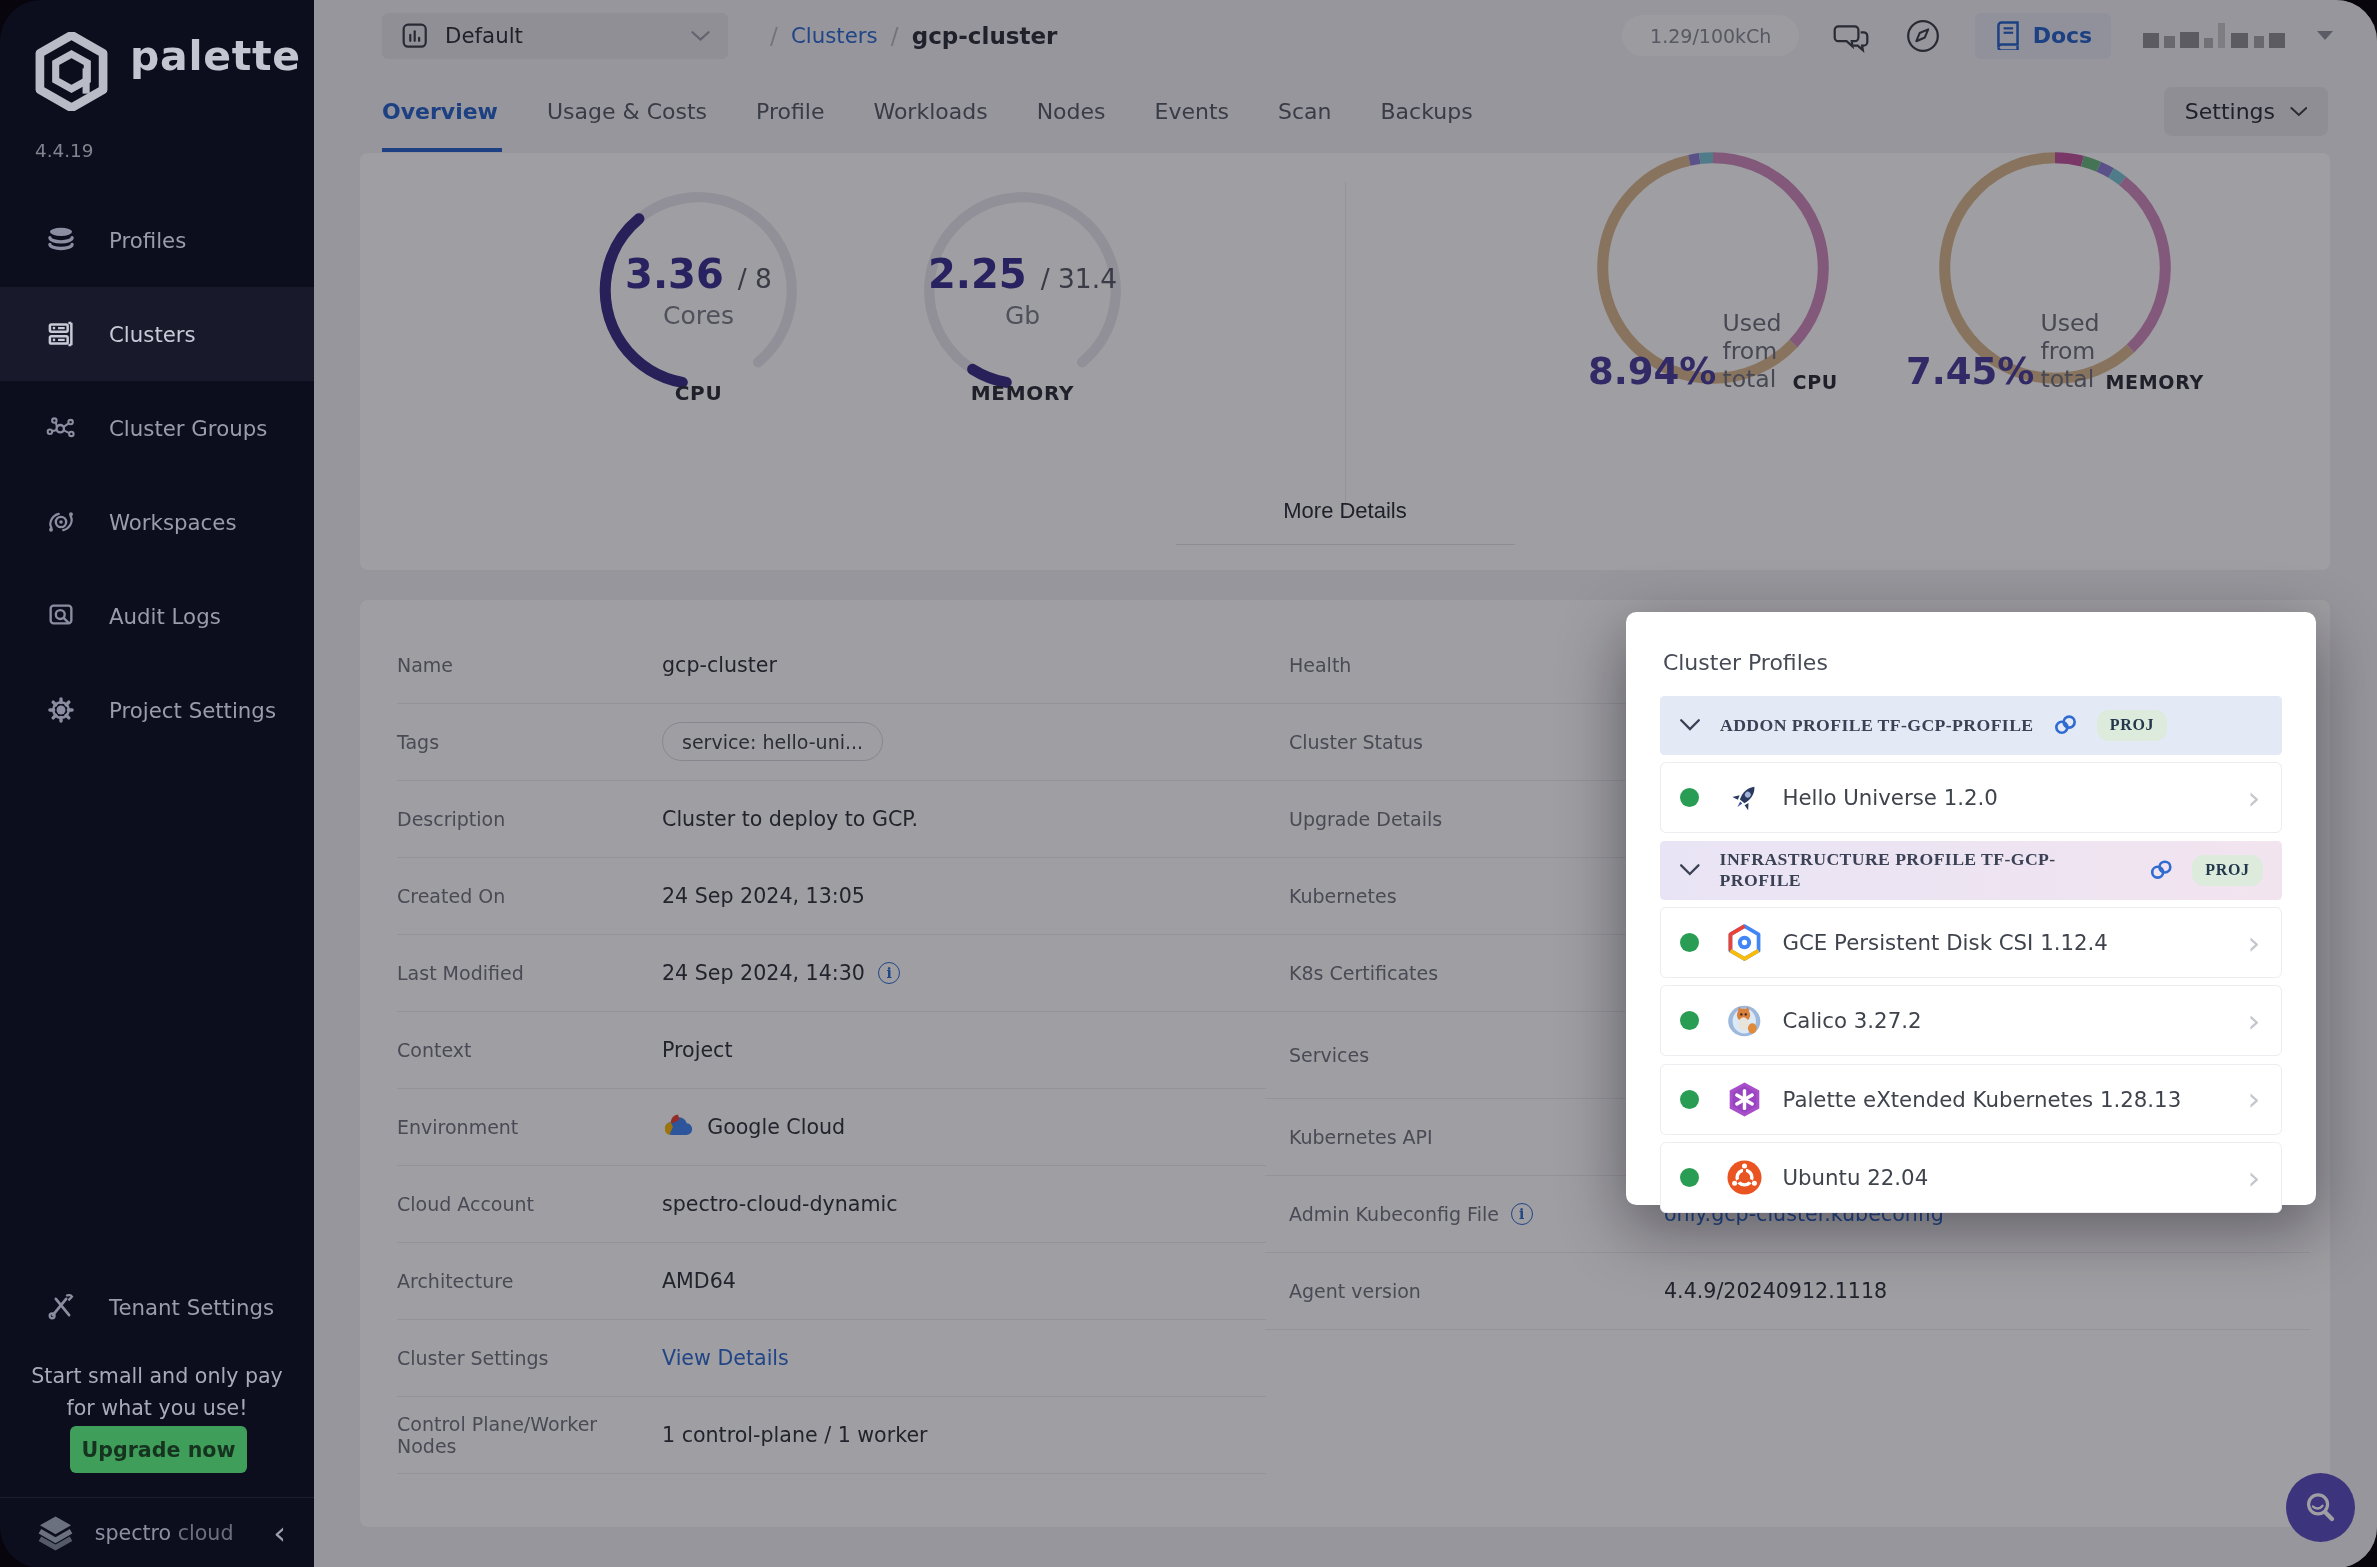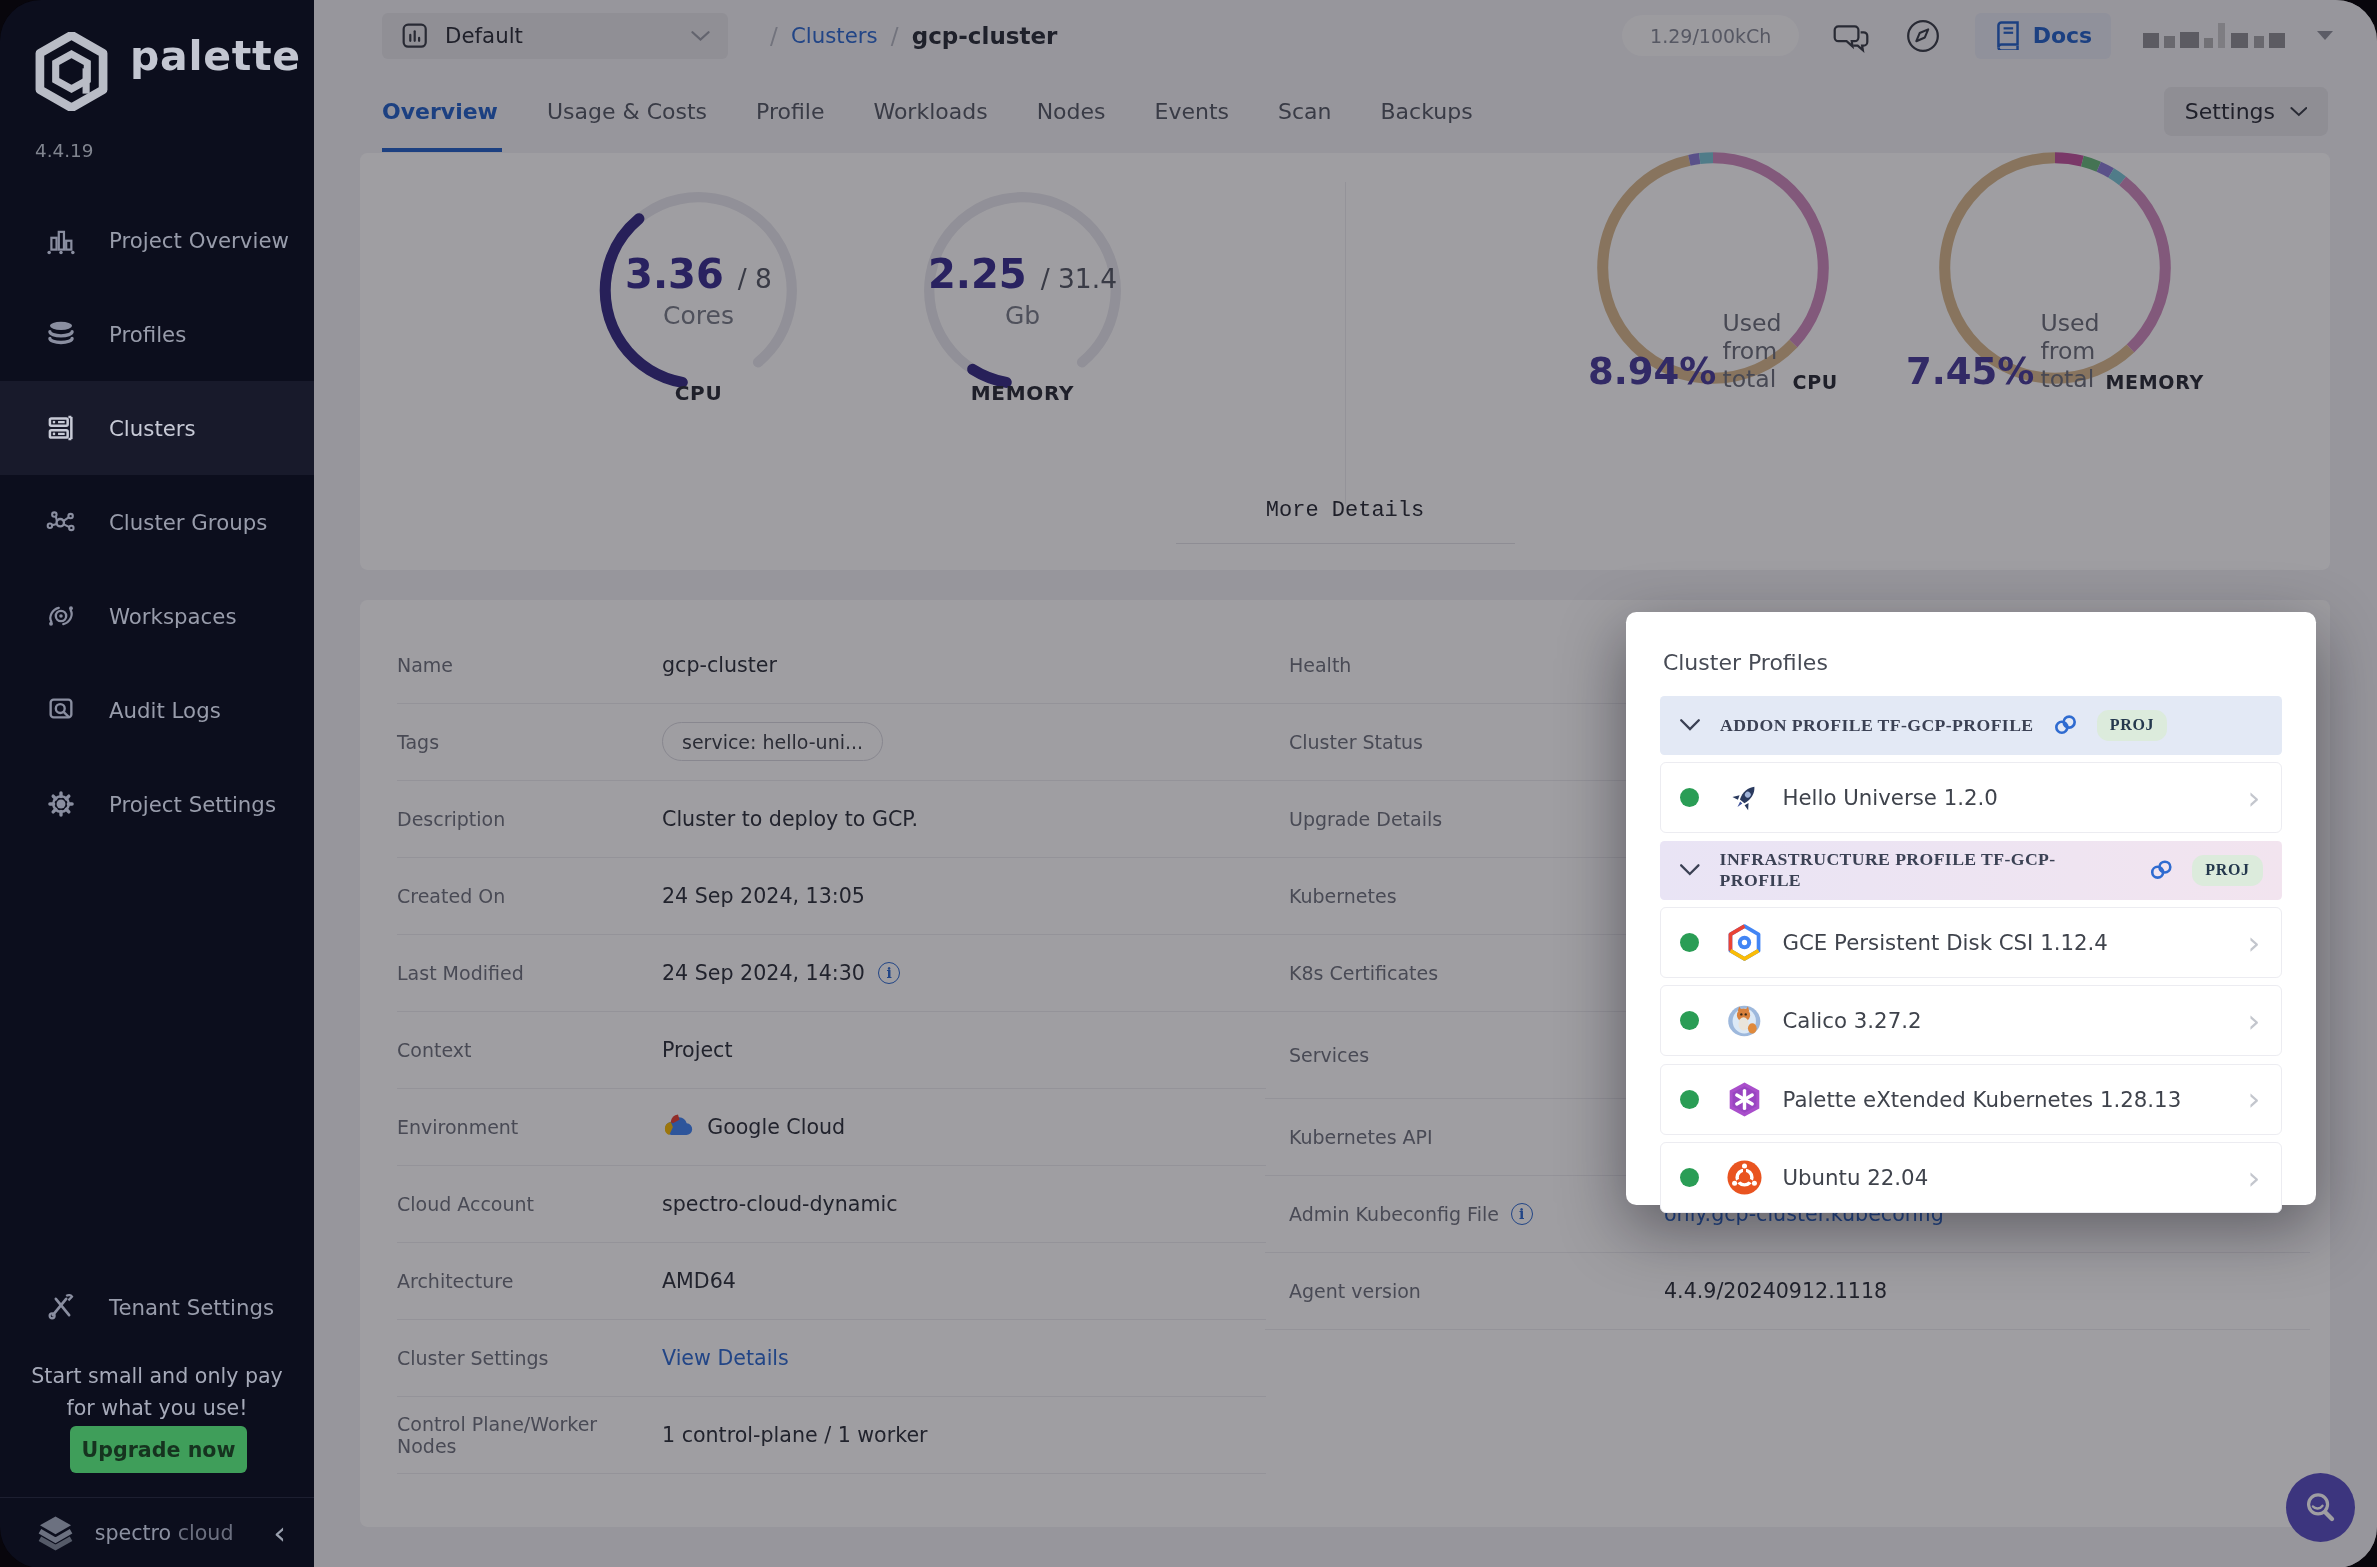--- a/index.html
+++ b/index.html
@@ -64,21 +64,21 @@
   .gnum .gtot{font-size:26.5px;font-weight:400;color:#565a66;}
   .gunit{font-size:25px;color:#7b7f8a;}
   .glabel{position:absolute;left:0;right:0;text-align:center;font-size:20px;font-weight:700;letter-spacing:0.7px;color:#2b2e38;}
   .donut{position:absolute;width:250px;height:250px;}
   .donut svg{position:absolute;left:0;top:0;}
   .donut .dtxt{position:absolute;inset:0;display:flex;flex-direction:row;align-items:flex-end;justify-content:center;gap:6px;}
   .dpct{font-size:37px;font-weight:600;color:#4a3f9b;}
   .dcap{font-size:23.6px;color:#6d717c;}
   .dlabel{font-size:19px;font-weight:700;letter-spacing:0.7px;color:#2b2e38;margin-top:7.4px;}
   .more-details{position:absolute;left:0;right:0;top:344px;text-align:center;}
-  .more-details .md-btn{font-size:22px;color:#2b2e38;background:none;border:none;font-family:Liberation Mono, monospace;cursor:pointer;}
+  .more-details .md-btn{font-size:22px;color:#2b2e38;background:none;border:none;font-family:Liberation Sans, sans-serif;cursor:pointer;}
   .more-details .md-line{margin:19px auto 0;width:339px;height:0.7px;background:#e3e3e8;}
   .card2{left:46px;top:600px;width:1970px;height:927px;}
   .col{position:absolute;top:26.5px;}
   .col-left{left:37px;width:869px;}
   .col-right{left:905px;width:1045px;}
   .row{display:flex;align-items:center;height:77px;border-bottom:0.7px solid #ededf1;}
   .row:last-child{border-bottom:0.7px solid #ededf1;}
   .row .lbl{flex:0 0 265px;font-size:19px;color:#70747f;display:flex;align-items:center;gap:11.8px;}
   .col-right .row .lbl{flex:0 0 375px;margin-left:24px;}
   .row .val{font-size:20.6px;color:#2e323c;display:flex;align-items:center;gap:13.2px;}
@@ -125,33 +125,20 @@
         <rect x="64" y="46" width="9" height="32" fill="#b9bcc6"></rect>
       </svg>
       <span class="brand-name">palette</span>
     </div>
     <div class="version">4.4.19</div>
 
     <nav class="nav">
       <div class="nav-item">
         <span class="nav-icon">
           <svg width="34" height="34" viewBox="0 0 46 46">
-              <rect x="10" y="20" width="7" height="16" fill="none" stroke="#8a8ea0" stroke-width="3"></rect>
-              <rect x="20" y="12" width="7" height="24" fill="none" stroke="#8a8ea0" stroke-width="3"></rect>
-              <rect x="30" y="24" width="7" height="12" fill="none" stroke="#8a8ea0" stroke-width="3"></rect>
-              <circle cx="7" cy="40" r="2.4" fill="#8a8ea0"></circle>
-              <circle cx="23" cy="40" r="2.4" fill="#8a8ea0"></circle>
-              <circle cx="39" cy="40" r="2.4" fill="#8a8ea0"></circle>
-            </svg>
-        </span>
-        <span class="nav-label">Project Overview</span>
-      </div>
-      <div class="nav-item">
-        <span class="nav-icon">
-          <svg width="34" height="34" viewBox="0 0 46 46">
               <ellipse cx="23" cy="12" rx="15" ry="5.5" fill="#8a8ea0"></ellipse>
               <path d="M8 20c0 3 6.7 5.5 15 5.5S38 23 38 20" fill="none" stroke="#8a8ea0" stroke-width="4.5" stroke-linecap="round"></path>
               <path d="M8 29c0 3 6.7 5.5 15 5.5S38 32 38 29" fill="none" stroke="#8a8ea0" stroke-width="4.5" stroke-linecap="round"></path>
             </svg>
         </span>
         <span class="nav-label">Profiles</span>
       </div>
       <div class="nav-item active">
         <span class="nav-icon">
           <svg width="34" height="34" viewBox="0 0 46 46">

